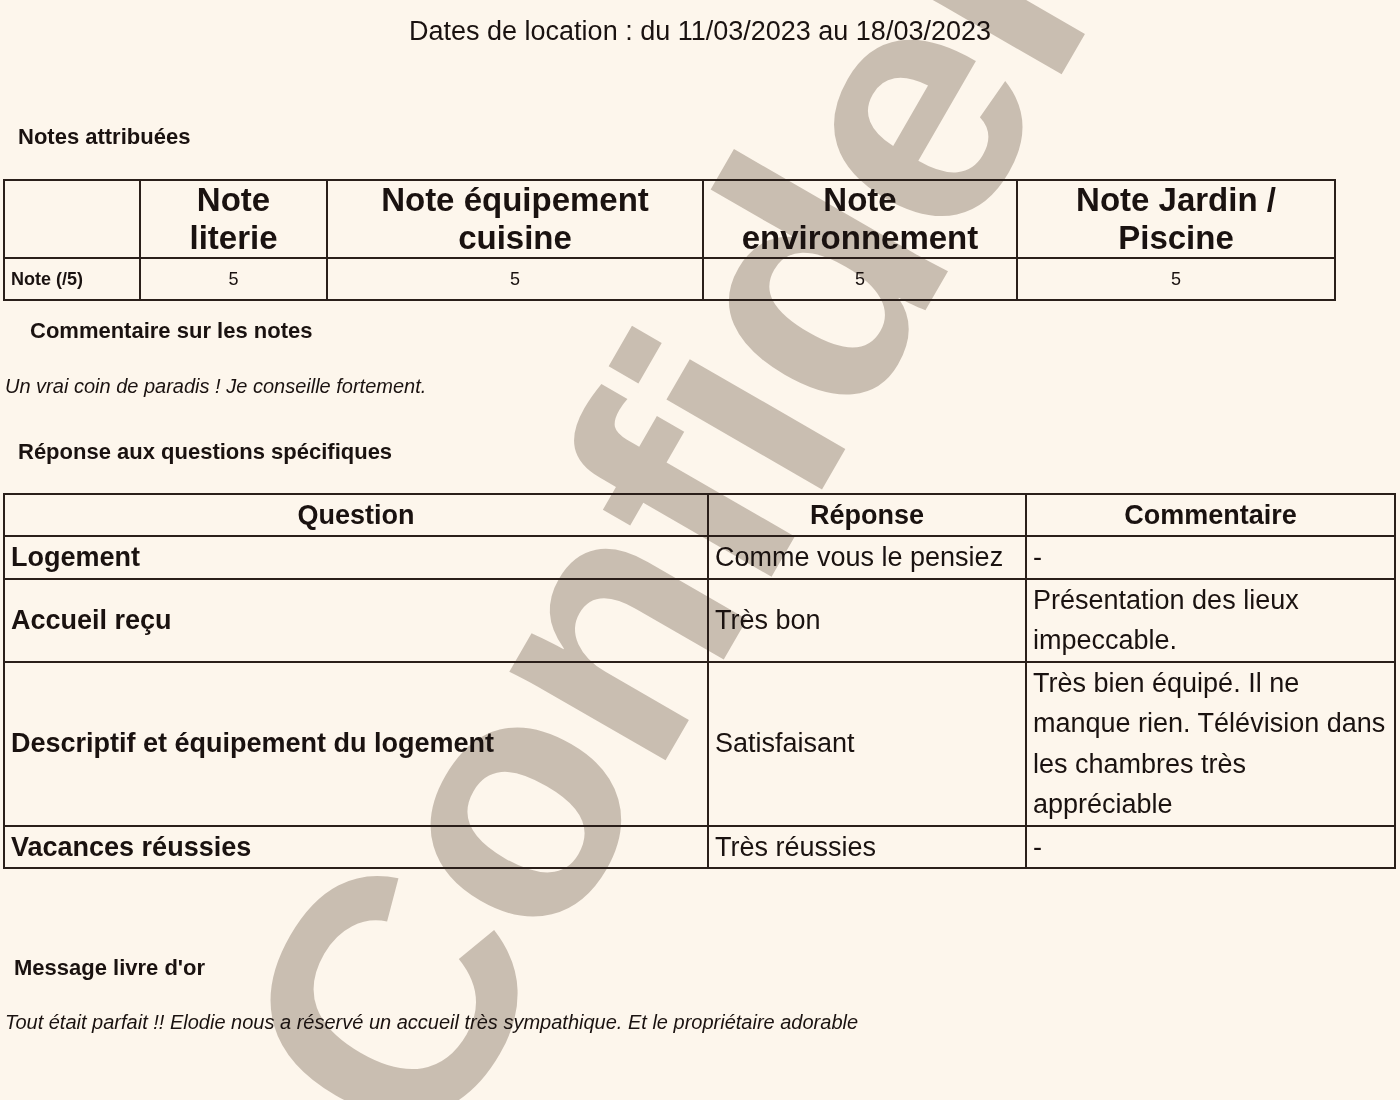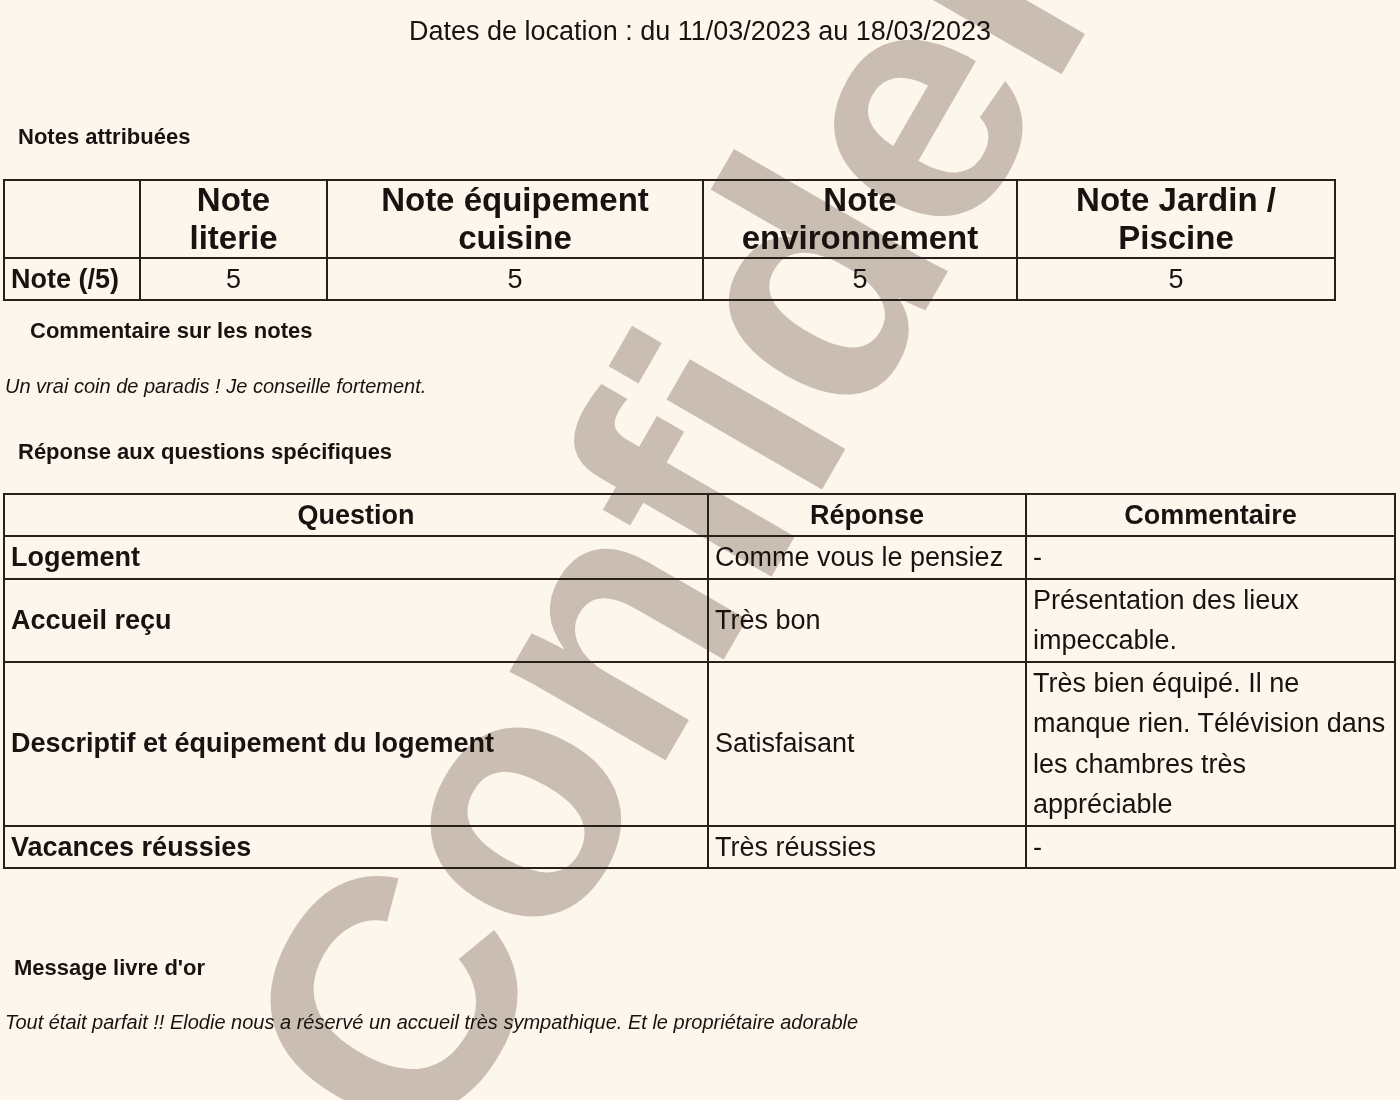--- a/index.html
+++ b/index.html
@@ -16,21 +16,21 @@
     .section-title {
       position: absolute; font-weight: bold; font-size: 22px;
     }
     .italic-text {
       position: absolute; font-style: italic; font-size: 20px;
     }
     table { border-collapse: collapse; position: absolute; }
     td, th { border: 2px solid #2a1f1a; }
     .notes-table { top: 179px; left: 3px; }
     .notes-table th { font-size: 33px; font-weight: bold; height: 37px; padding: 0 14px; }
-    .notes-table td { font-size: 27px; height: 38px; text-align: center; }
+    .notes-table td { font-size: 18px; height: 38px; text-align: center; }
     .notes-table td.rowhead { font-weight: bold; text-align: left; padding: 0 6px; }
     .qa-table { top: 493px; left: 3px; width: 1393px; }
     .qa-table th { font-size: 27px; font-weight: bold; height: 38px; text-align: center; }
     .qa-table td { font-size: 27px; line-height: 40.5px; padding: 0 6px; vertical-align: middle; }
     .qa-table td.q { font-weight: bold; }
     .watermark {
       position: absolute; left: 160px; top: 370px;
       font-family: "Liberation Sans", sans-serif; font-weight: bold;
       font-size: 340px; color: rgba(170,155,140,0.62);
       transform: rotate(-62deg); transform-origin: 0 0;

